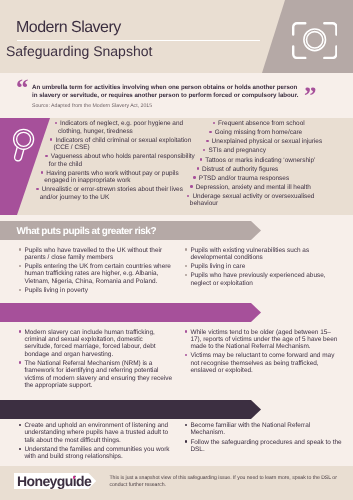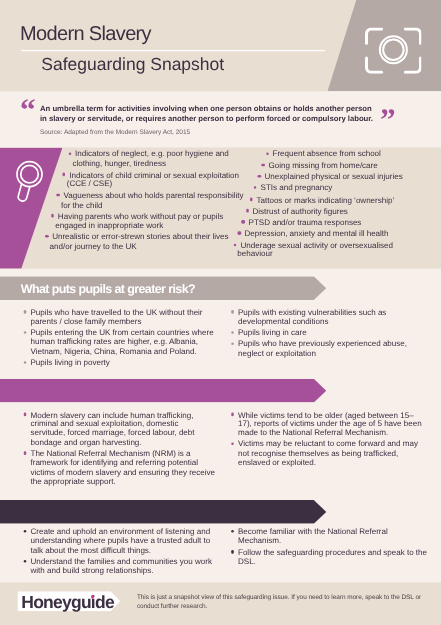--- a/index.html
+++ b/index.html
@@ -14,21 +14,21 @@
     text-rendering:geometricPrecision;
   }
   .abs { position:absolute; }
 
   
   .header { left:0; top:0; width:353px; height:73px; background:#E9DED2; overflow:hidden; }
   .header-grey { right:0; top:0; width:91px; height:73px; background:#B5A9A6;
      clip-path: polygon(23px 0, 91px 0, 91px 73px, 0 73px); }
   .title { left:16px; top:20px; font-size:16px; font-weight:400; letter-spacing:-0.52px; line-height:1; }
   .rule { left:17px; top:39.5px; width:243px; height:1.4px; background:#FFFFFF; }
-  .subtitle { left:33px; top:43.5px; font-size:14px; font-weight:400; line-height:1; }
+  .subtitle { left:6px; top:43.5px; font-size:14px; font-weight:400; line-height:1; }
   .cam { left:291.8px; top:21.6px; width:45.6px; height:37.1px; }
 
   
   .quote-wrap { left:0; top:0; width:353px; height:118px; pointer-events:none; }
   .qmark { font-family:"Liberation Serif", serif; color:#A6509A; font-weight:700; line-height:1; }
   .qopen { left:16px; top:76px; font-size:25px; }
   .qclose { left:304px; top:84px; font-size:25px; }
   .qtext { left:32px; top:84px; width:272px; font-size:6.2px; font-weight:700; line-height:8.1px;
            letter-spacing:-0.02px; }
   .qsrc { left:32px; top:103px; font-size:5.2px; font-weight:400; color:#6B5F63; letter-spacing:0.01px;}

